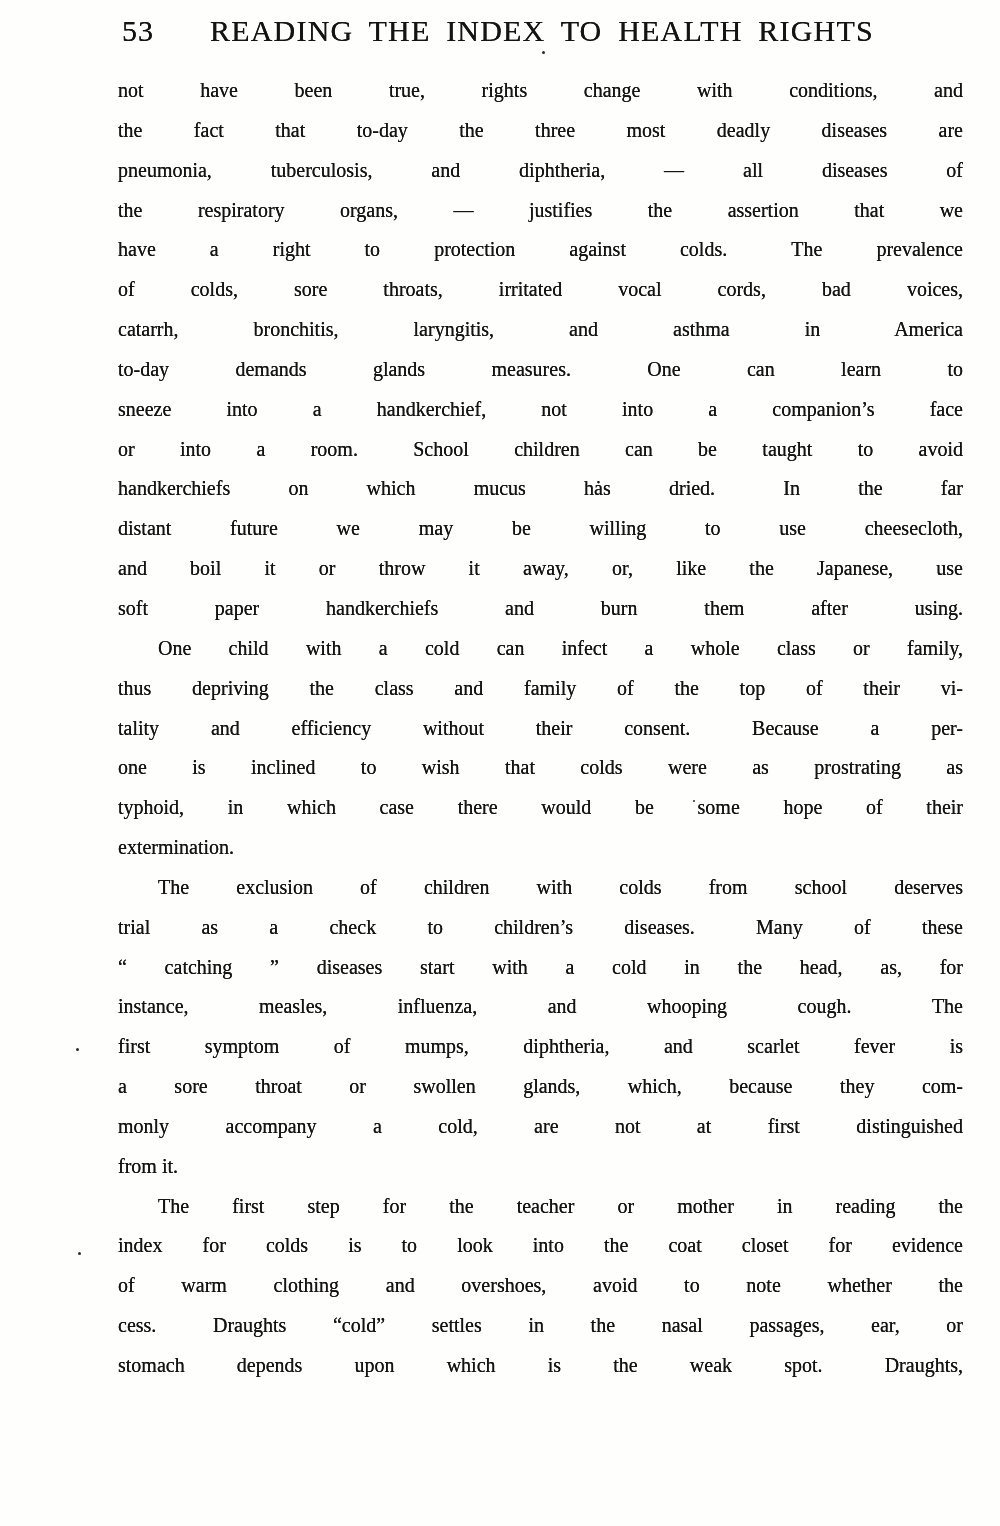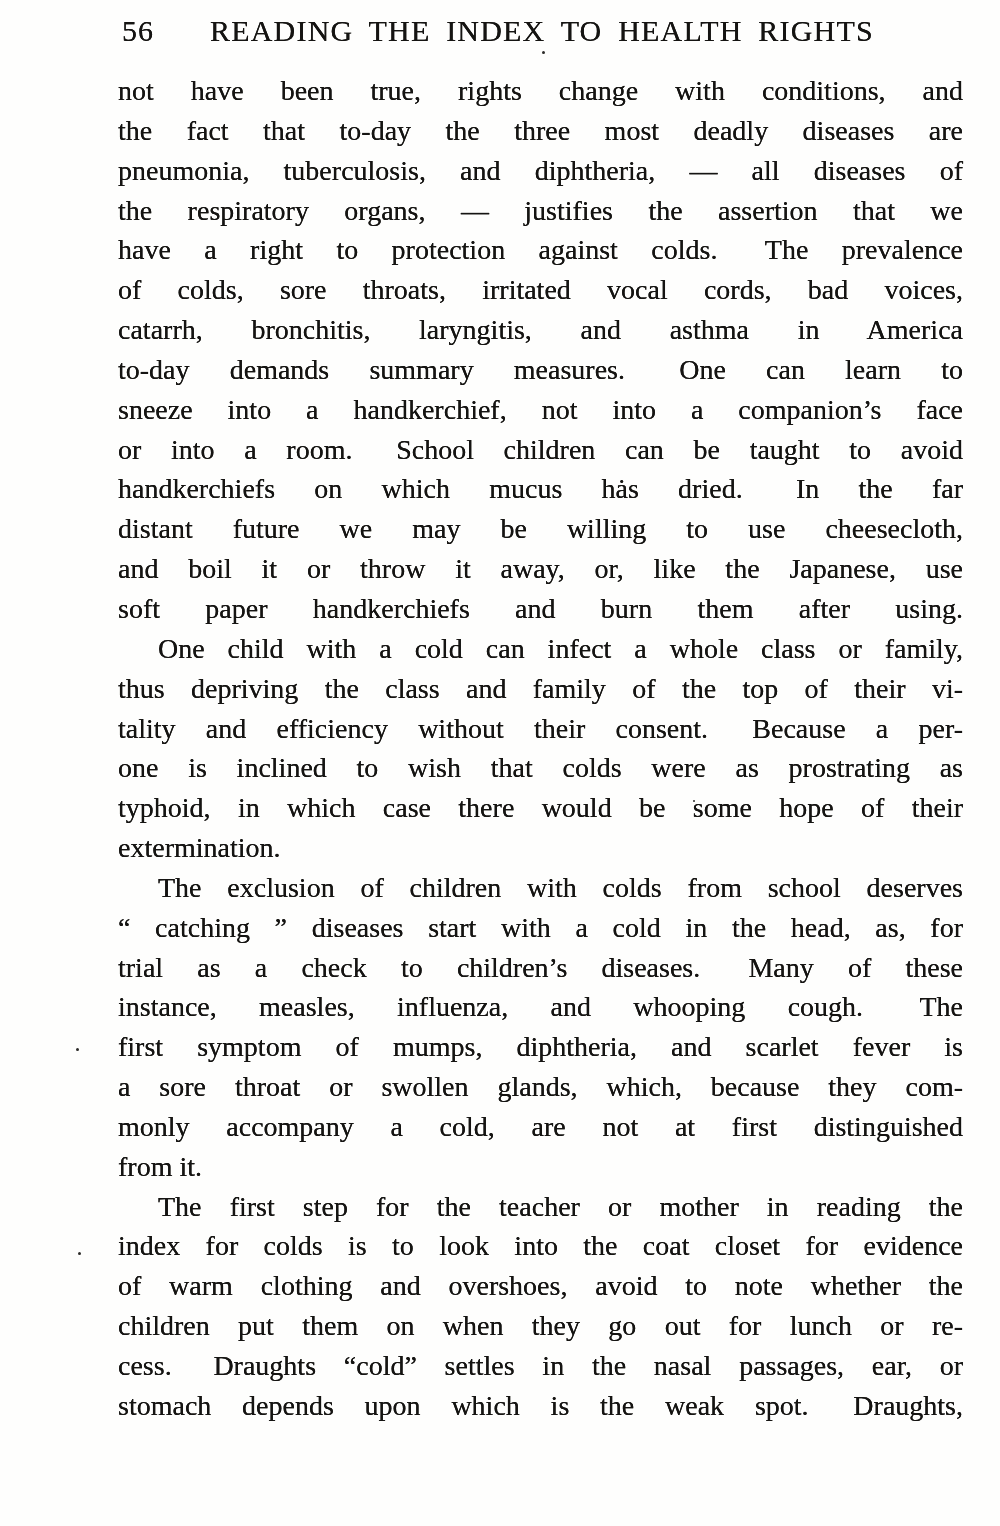--- a/index.html
+++ b/index.html
@@ -35,21 +35,21 @@
   .head-title {
     margin-left: 56px;
     letter-spacing: 1.2px;
     word-spacing: 7px;
   }
   .body-text {
     position: absolute;
     left: 118px;
     top: 71px;
     width: 845px;
-    font-size: 28px;
+    font-size: 20px;
     line-height: 39.85px;
     text-shadow: 0 0 0.4px currentColor;
   }
   .paragraph { margin: 0; }
   .line {
     text-align: justify;
     text-align-last: justify;
   }
   .line.flush {
     text-align-last: left;
@@ -65,64 +65,63 @@
   .speck-1 { left: 542px; top: 51px;  width: 3px; height: 3px; }
   .speck-2 { left: 693px; top: 800px; width: 2px; height: 2px; }
   .speck-3 { left: 76px;  top: 1048px; width: 3px; height: 3px; }
   .speck-4 { left: 78px;  top: 1252px; width: 3px; height: 3px; }
 </style>
 </head>
 <body>
 
 <div class="page">
   <header class="running-head">
-    <span class="page-num">56</span>
+    <span class="page-num">53</span>
     <span class="head-title">READING THE INDEX TO HEALTH RIGHTS</span>
   </header>
 
   <main class="body-text">
       <div class="paragraph">
         <div class="line">not have been true, rights change with conditions, and</div>
         <div class="line">the fact that to-day the three most deadly diseases are</div>
         <div class="line">pneumonia, tuberculosis, and diphtheria, — all diseases of</div>
         <div class="line">the respiratory organs, — justifies the assertion that we</div>
         <div class="line">have a right to protection against colds.  The prevalence</div>
         <div class="line">of colds, sore throats, irritated vocal cords, bad voices,</div>
         <div class="line">catarrh, bronchitis, laryngitis, and asthma in America</div>
-        <div class="line">to-day demands summary measures.  One can learn to</div>
+        <div class="line">to-day demands glands measures.  One can learn to</div>
         <div class="line">sneeze into a handkerchief, not into a companion’s face</div>
         <div class="line">or into a room.  School children can be taught to avoid</div>
         <div class="line">handkerchiefs on which mucus hȧs dried.  In the far</div>
         <div class="line">distant future we may be willing to use cheesecloth,</div>
         <div class="line">and boil it or throw it away, or, like the Japanese, use</div>
         <div class="line">soft paper handkerchiefs and burn them after using.</div>
       </div>
       <div class="paragraph">
         <div class="line indent">One child with a cold can infect a whole class or family,</div>
         <div class="line">thus depriving the class and family of the top of their vi-</div>
         <div class="line">tality and efficiency without their consent.  Because a per-</div>
         <div class="line">one is inclined to wish that colds were as prostrating as</div>
         <div class="line">typhoid, in which case there would be some hope of their</div>
         <div class="line flush">extermination.</div>
       </div>
       <div class="paragraph">
         <div class="line indent">The exclusion of children with colds from school deserves</div>
+        <div class="line">trial as a check to children’s diseases.  Many of these</div>
         <div class="line">“ catching ” diseases start with a cold in the head, as, for</div>
-        <div class="line">trial as a check to children’s diseases.  Many of these</div>
         <div class="line">instance, measles, influenza, and whooping cough.  The</div>
         <div class="line">first symptom of mumps, diphtheria, and scarlet fever is</div>
         <div class="line">a sore throat or swollen glands, which, because they com-</div>
         <div class="line">monly accompany a cold, are not at first distinguished</div>
         <div class="line flush">from it.</div>
       </div>
       <div class="paragraph">
         <div class="line indent">The first step for the teacher or mother in reading the</div>
         <div class="line">index for colds is to look into the coat closet for evidence</div>
         <div class="line">of warm clothing and overshoes, avoid to note whether the</div>
-        <div class="line">children put them on when they go out for lunch or re-</div>
         <div class="line">cess.  Draughts “cold” settles in the nasal passages, ear, or</div>
         <div class="line">stomach depends upon which is the weak spot.  Draughts,</div>
       </div>
     </main>
 
   <div class="speck speck-1"></div>
   <div class="speck speck-2"></div>
   <div class="speck speck-3"></div>
   <div class="speck speck-4"></div>
 </div>

